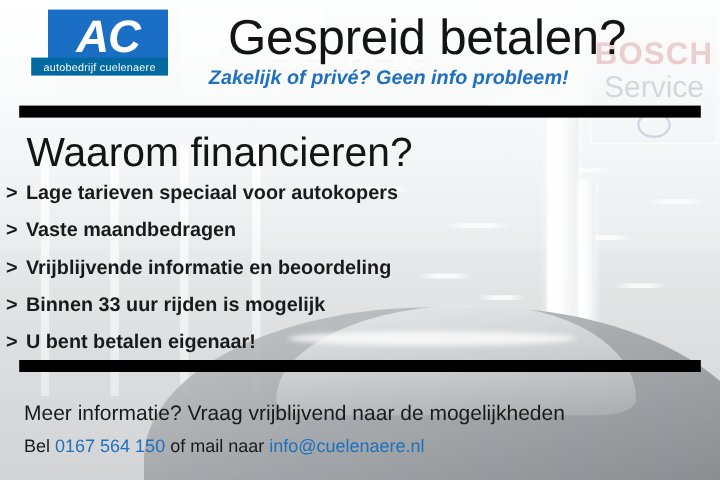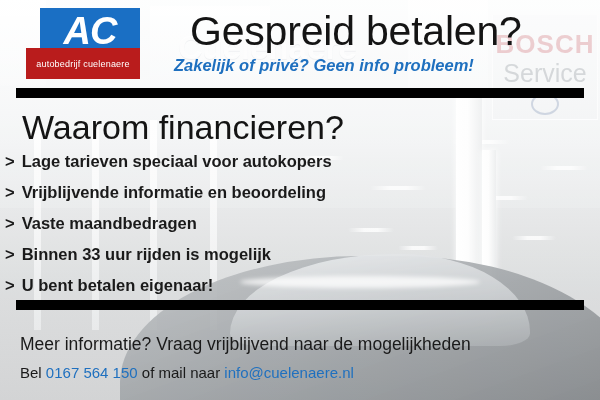--- a/index.html
+++ b/index.html
@@ -162,22 +162,22 @@
     font-style: italic;
     font-size: 38px;
     letter-spacing: -1px;
     line-height: 1;
     padding-bottom: 2px;
     box-sizing: border-box;
   }
   .logo-tag {
     position: absolute;
     left: -14px; top: 40px;
-    width: 114px; height: 31px;
-    background: #b91c1c;
+    width: 114px; height: 15px;
+    background: #0369a1;
     color: #ffffff;
     font-family: "Liberation Sans", sans-serif;
     font-size: 9px;
     letter-spacing: .2px;
     display: flex;
     align-items: center;
     justify-content: center;
     box-sizing: border-box;
   }
 
@@ -306,24 +306,24 @@
 
   <div class="rule rule-top"></div>
 
   <div class="main-title">Waarom financieren?</div>
 
   <div class="bullets">
     <div class="bullet">
       <span class="chev">&gt;</span><span>Lage tarieven speciaal voor autokopers</span>
     </div>
     <div class="bullet">
+      <span class="chev">&gt;</span><span>Vaste maandbedragen</span>
+    </div>
+    <div class="bullet">
       <span class="chev">&gt;</span><span>Vrijblijvende informatie en beoordeling</span>
-    </div>
-    <div class="bullet">
-      <span class="chev">&gt;</span><span>Vaste maandbedragen</span>
     </div>
     <div class="bullet">
       <span class="chev">&gt;</span><span>Binnen 33 uur rijden is mogelijk</span>
     </div>
     <div class="bullet">
       <span class="chev">&gt;</span><span>U bent betalen eigenaar!</span>
     </div>
   </div>
 
   <div class="rule rule-bottom"></div>

